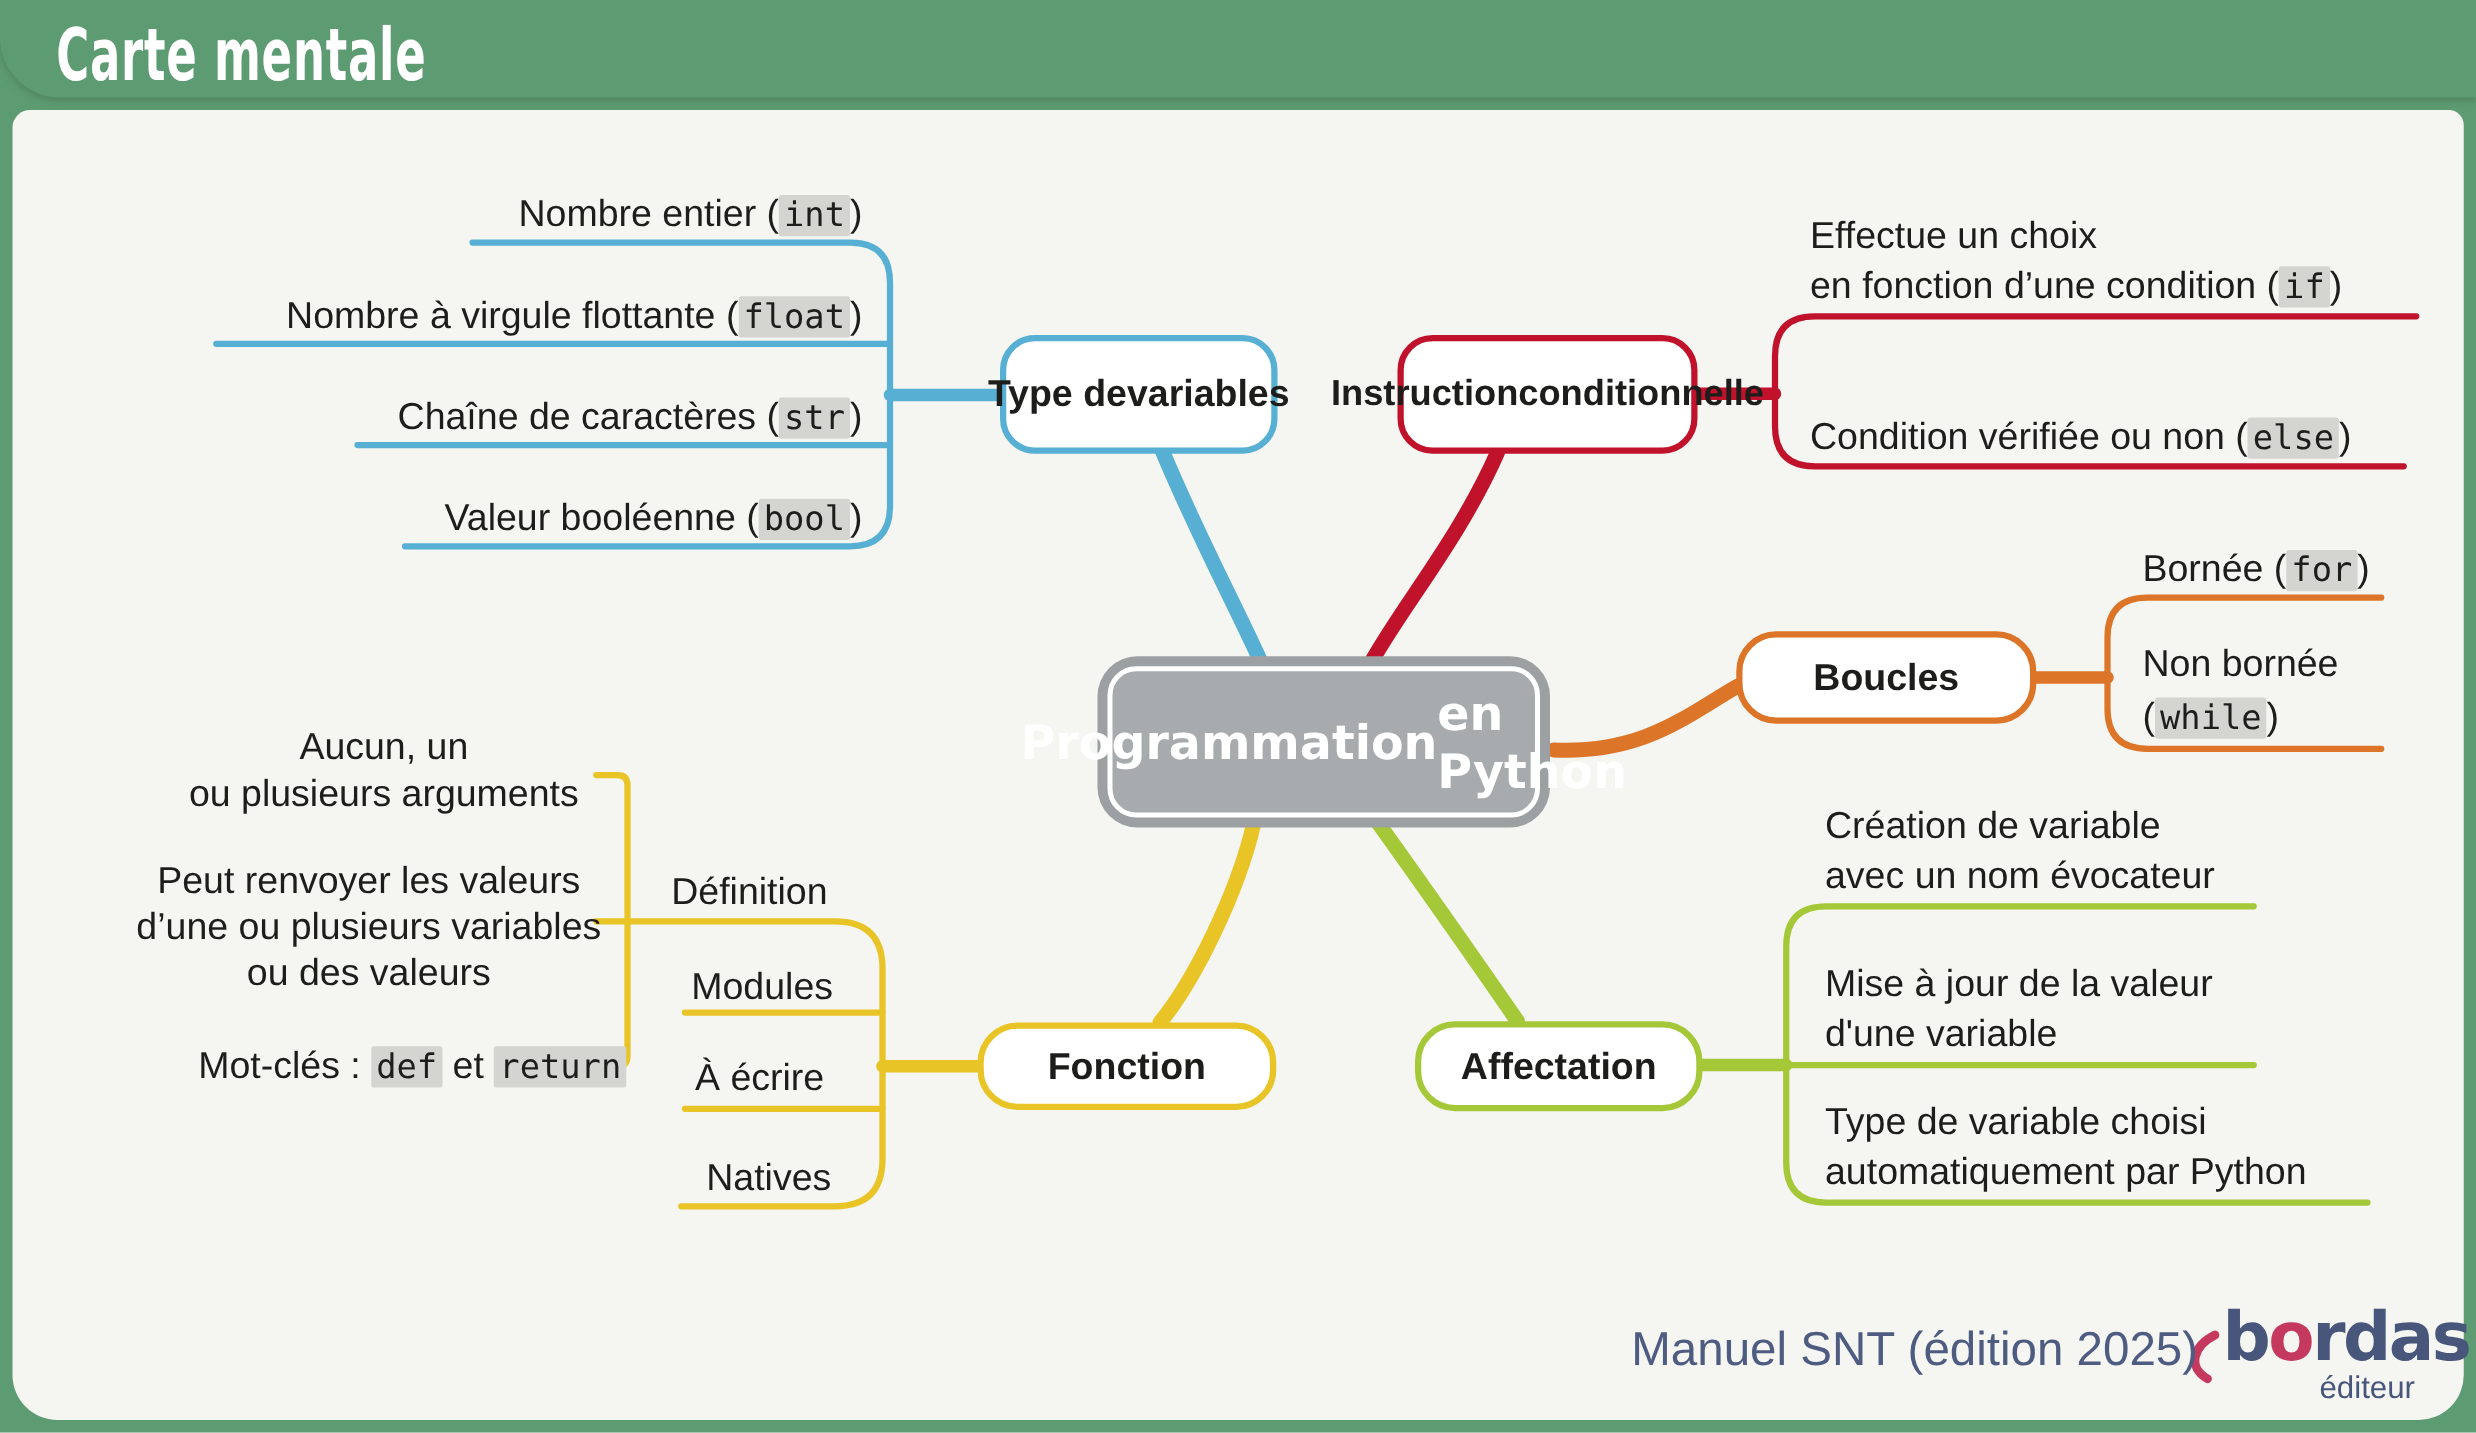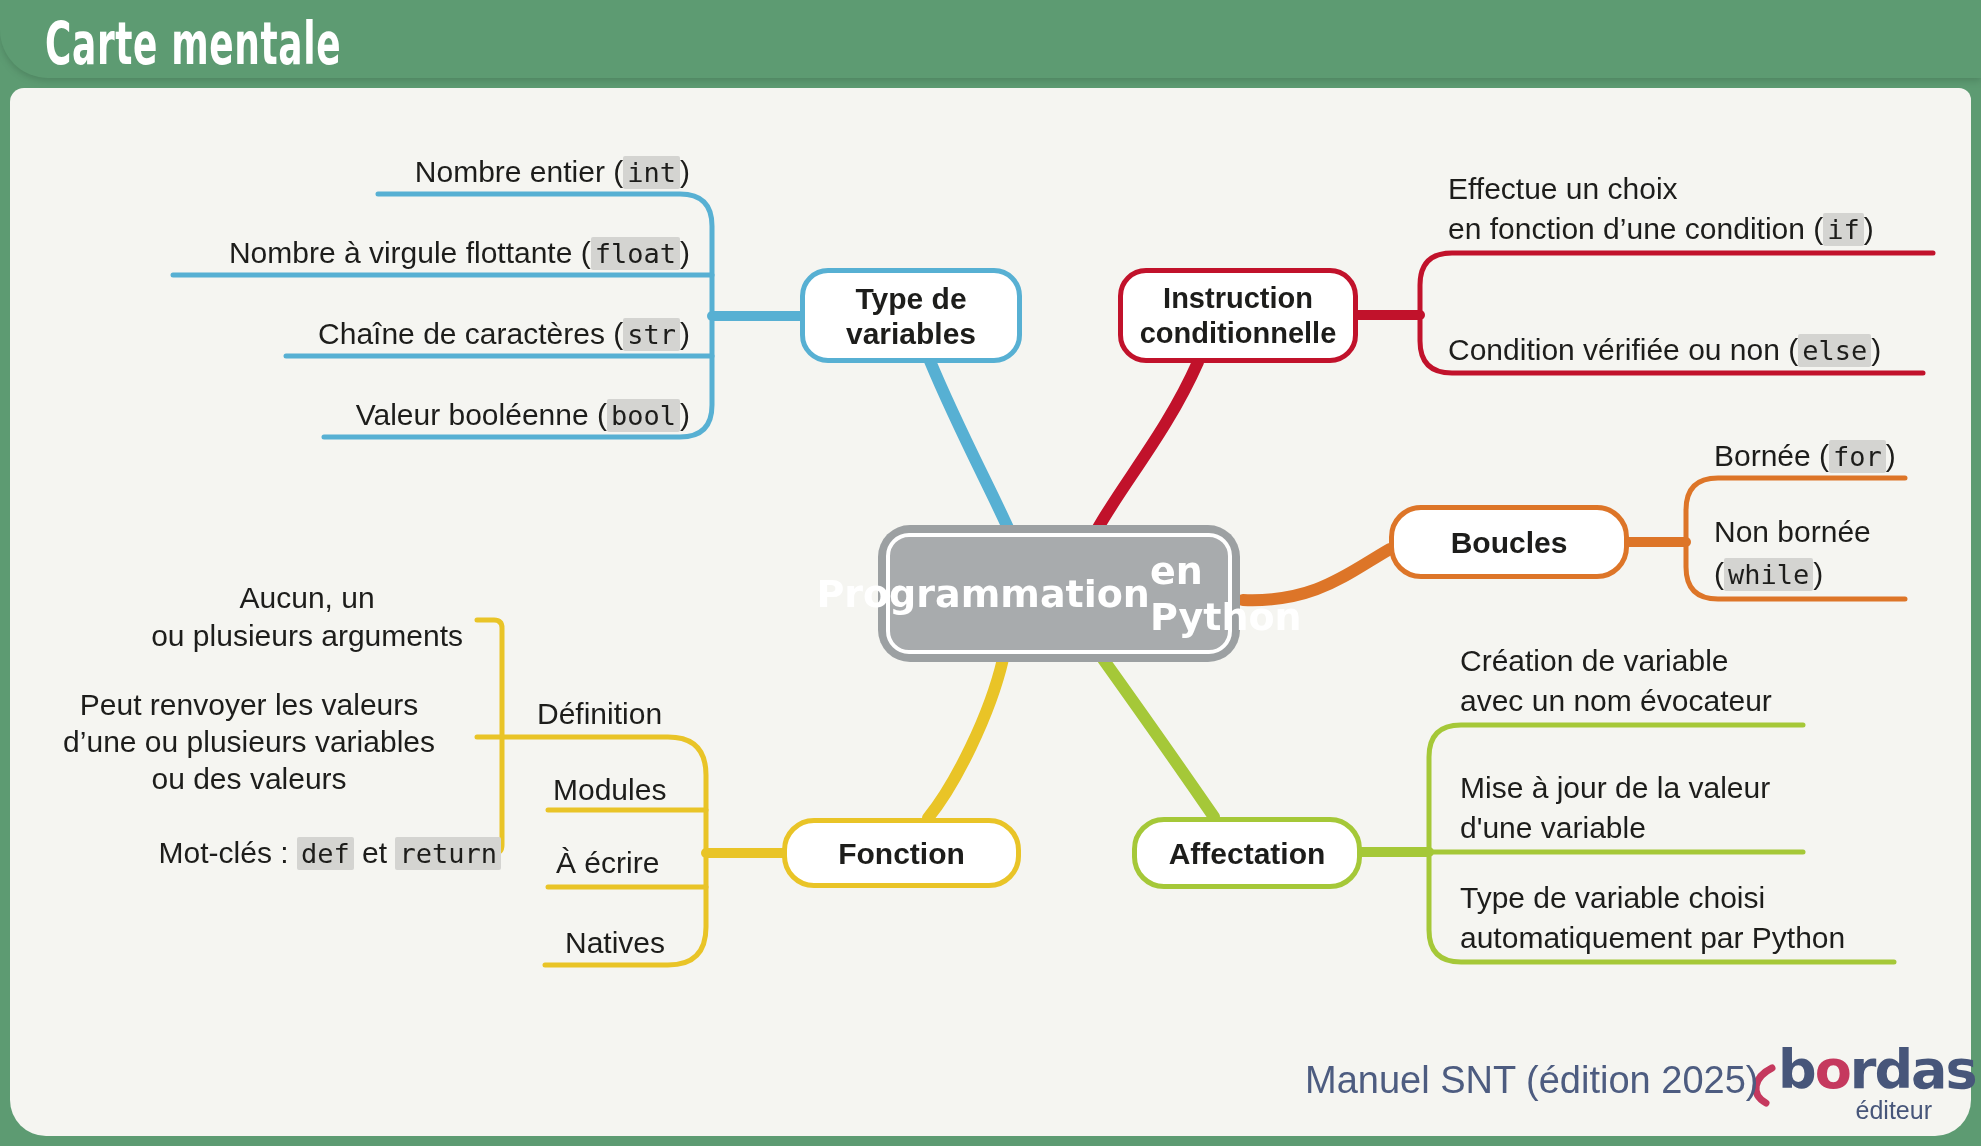--- a/index.html
+++ b/index.html
@@ -51,21 +51,21 @@
   svg.links{position:absolute;inset:0;z-index:2;}
   svg.links path{fill:none;stroke-linecap:round;stroke-linejoin:round;}
   .w5{stroke-width:5px;}
   .w10{stroke-width:10px;}
   .w12{stroke-width:12px;}
 
   
   .bnode{
     position:absolute;z-index:3;
     background:#ffffff;border:5px solid #000;border-radius:28px;
-    display:flex;flex-direction:column;align-items:center;justify-content:center;
+    display:flex;align-items:center;justify-content:center;
     font-weight:bold;font-size:30px;line-height:35px;text-align:center;
     color:var(--ink);white-space:nowrap;
   }
   .bnode.small-label{font-size:29px;}
 
   
   .center-node{
     position:absolute;left:878px;top:525px;width:362px;height:137px;
     background:var(--center-ring);border-radius:32px;padding:8px;z-index:3;
   }
@@ -222,21 +222,21 @@
 
   <div class="subitem" style="left:537px;top:696px;">Définition</div>
   <div class="subitem" style="left:553px;top:772px;">Modules</div>
   <div class="subitem" style="left:556px;top:845px;">À écrire</div>
   <div class="subitem" style="left:565px;top:925px;">Natives</div>
 
   <div class="leaf ra" style="right:1518px;top:579px;line-height:38px;">
     <div>Aucun, un</div>
     <div>ou plusieurs arguments</div>
   </div>
-  <div class="leaf ra" style="right:1546px;top:686px;line-height:37px;">
+  <div class="leaf ra" style="right:1500px;top:686px;line-height:37px;">
     <div>Peut renvoyer les valeurs</div>
     <div>d’une ou plusieurs variables</div>
     <div>ou des valeurs</div>
   </div>
   <div class="leaf ra" style="right:1480px;top:834px;line-height:38px;">
     <span>Mot-clés : </span><code class="kw">def</code><span> et </span><code class="kw">return</code>
   </div>
 
   <div class="credit">Manuel SNT (édition 2025)</div>
   <div class="bordas"><span>b</span><span class="o-pink">o</span><span>rdas</span></div>

